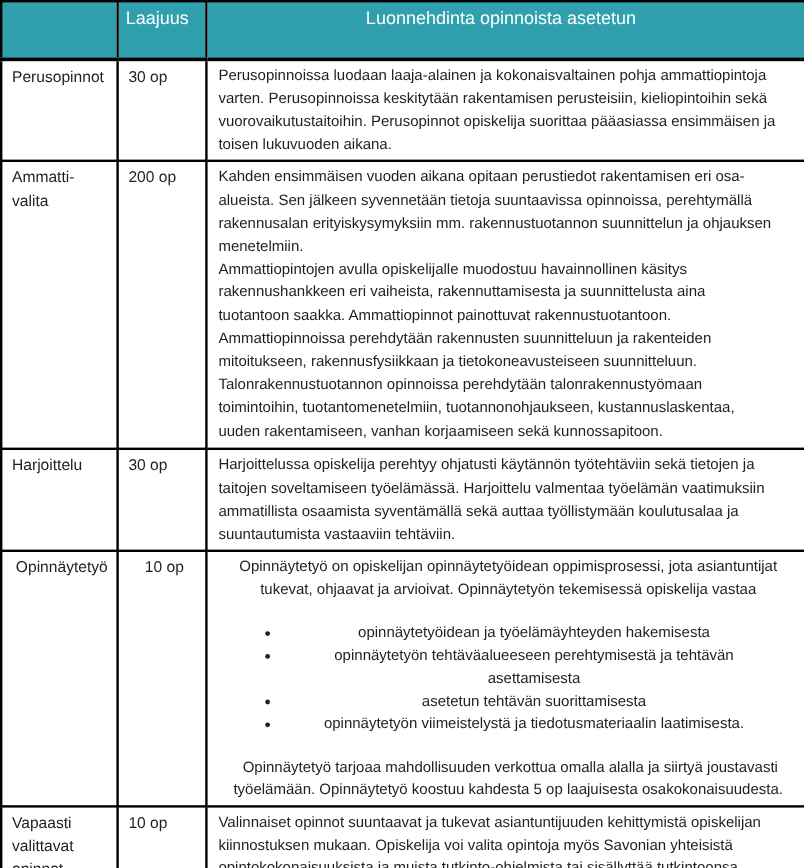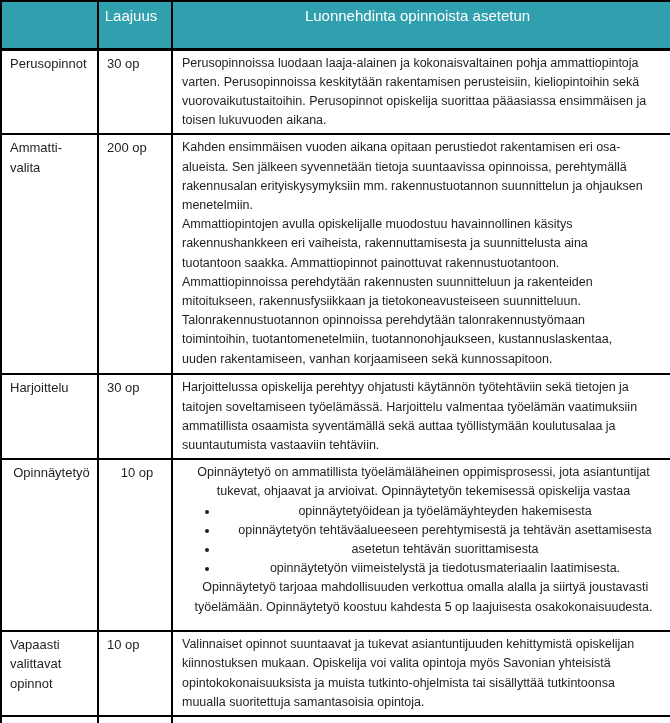--- a/index.html
+++ b/index.html
@@ -54,21 +54,21 @@
   }
   td.desc-cell{
     font-size:12.5px;
     line-height:19.2px;
     padding:3px 5px 3px 9px;
   }
   .desc-text{
     white-space:pre-wrap;
   }
   ul.desc-bullets{
-    margin:0;
+    margin:16px;
     padding-left:37px;
     list-style-type:disc;
   }
   ul.desc-bullets li{
     padding-left:6px;
   }
 </style>
 </head>
 <body>
 
@@ -122,21 +122,21 @@
           <div class="desc-text">Harjoittelussa opiskelija perehtyy ohjatusti käytännön työtehtäviin sekä tietojen ja
 taitojen soveltamiseen työelämässä. Harjoittelu valmentaa työelämän vaatimuksiin
 ammatillista osaamista syventämällä sekä auttaa työllistymään koulutusalaa ja
 suuntautumista vastaaviin tehtäviin.</div>
         </td>
       </tr>
       <tr style="height: 172px; text-align: center;">
         <td class="label-cell">Opinnäytetyö</td>
         <td class="credits-cell">10 op</td>
         <td class="desc-cell">
-          <div class="desc-text">Opinnäytetyö on ammatillista työelämäläheinen oppimisprosessi, jota asiantuntijat
+          <div class="desc-text">Opinnäytetyö on opiskelijan opinnäytetyöidean oppimisprosessi, jota asiantuntijat
 tukevat, ohjaavat ja arvioivat. Opinnäytetyön tekemisessä opiskelija vastaa</div>
           <ul class="desc-bullets">
             <li>opinnäytetyöidean ja työelämäyhteyden hakemisesta</li>
             <li>opinnäytetyön tehtäväalueeseen perehtymisestä ja tehtävän asettamisesta</li>
             <li>asetetun tehtävän suorittamisesta</li>
             <li>opinnäytetyön viimeistelystä ja tiedotusmateriaalin laatimisesta.</li>
           </ul>
           <div class="desc-text"> Opinnäytetyö tarjoaa mahdollisuuden verkottua omalla alalla ja siirtyä joustavasti
 työelämään. Opinnäytetyö koostuu kahdesta 5 op laajuisesta osakokonaisuudesta.</div>
         </td>

